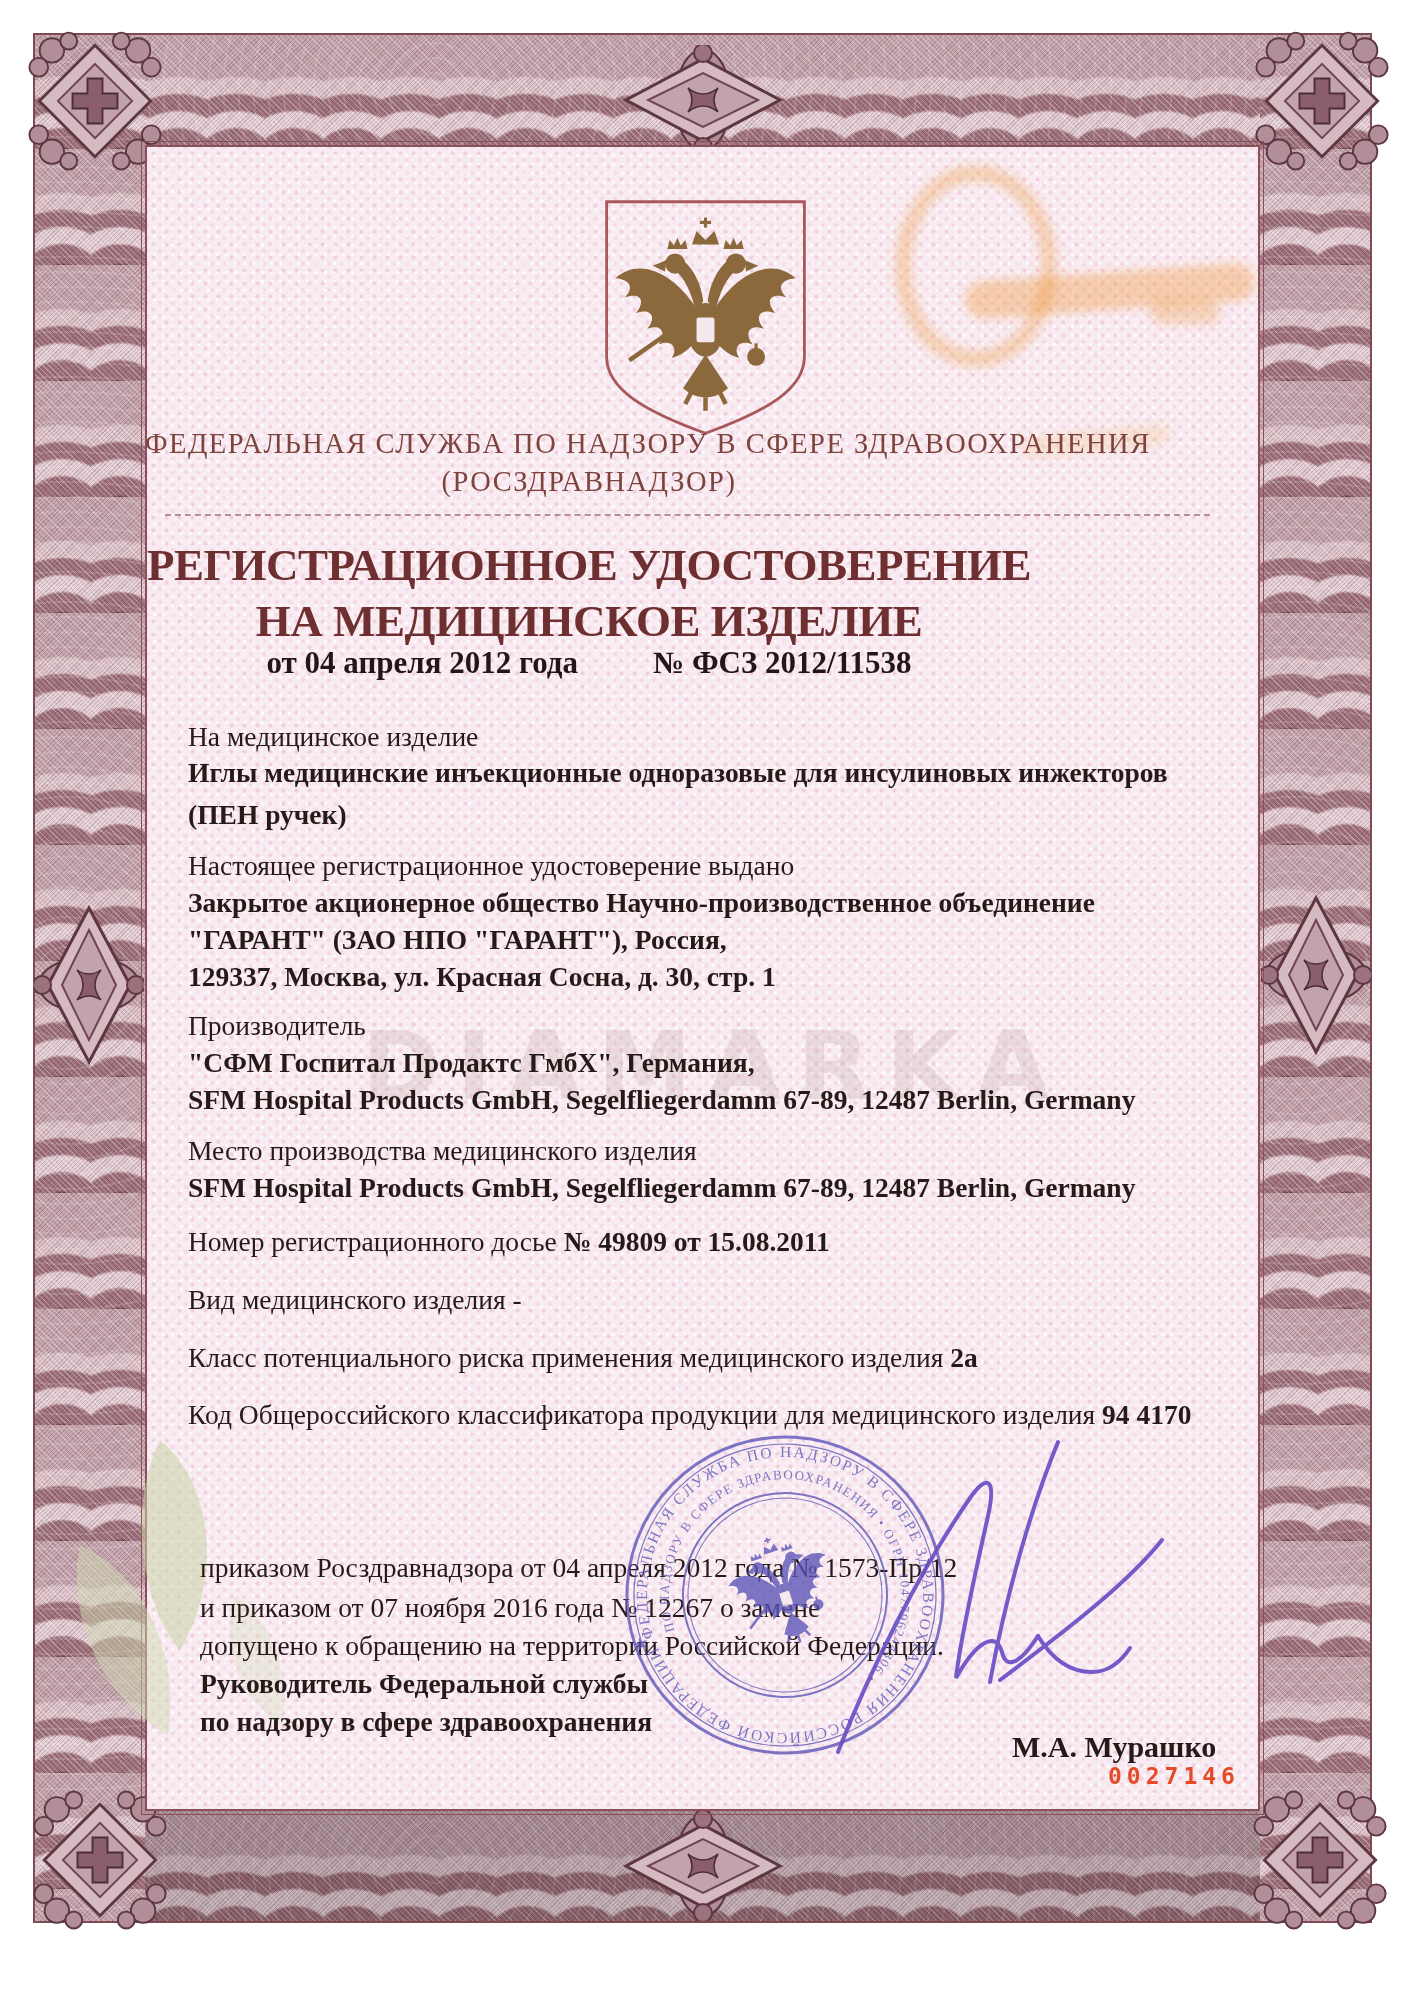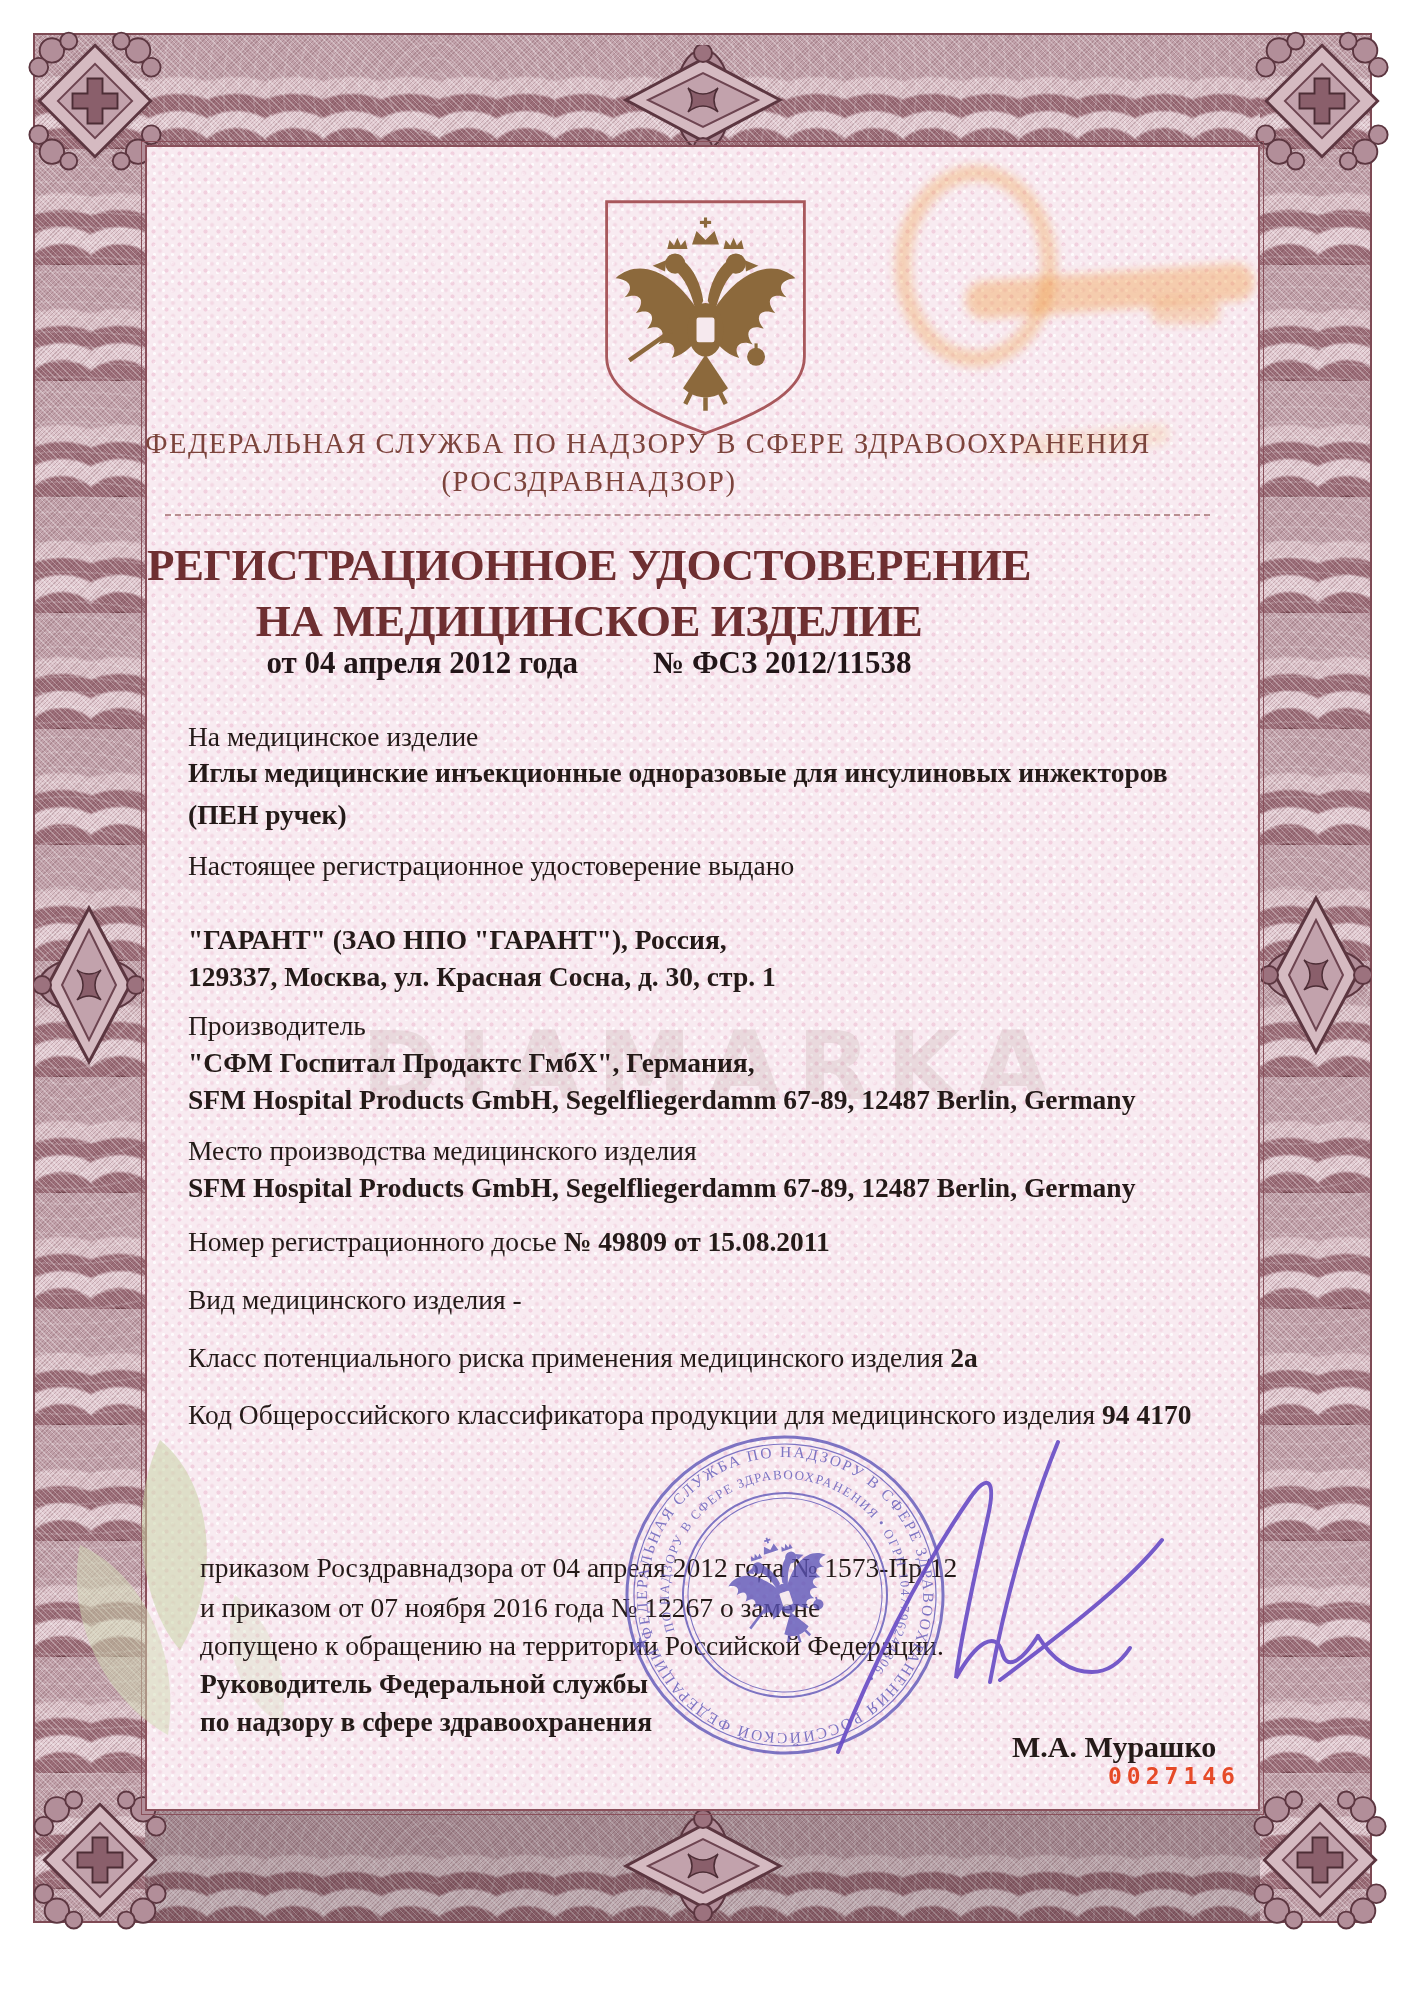--- a/index.html
+++ b/index.html
@@ -172,20 +172,21 @@
   <div class="ln center title" style="top:588px">НА МЕДИЦИНСКОЕ ИЗДЕЛИЕ</div>
   <div class="ln center dateline">
     <span>от  04 апреля 2012 года</span><span class="gap"></span><span>№  ФСЗ 2012/11538</span>
   </div>
 
   <div class="ln l" style="top:721px">На медицинское изделие</div>
   <div class="ln l b" style="top:757px">Иглы медицинские инъекционные одноразовые для инсулиновых инжекторов</div>
   <div class="ln l b" style="top:799px">(ПЕН ручек)</div>
 
   <div class="ln l" style="top:850px">Настоящее регистрационное удостоверение выдано</div>
+  <div class="ln l b" style="top:887px">Закрытое акционерное общество Научно-производственное объединение</div>
   <div class="ln l b" style="top:924px">"ГАРАНТ" (ЗАО НПО "ГАРАНТ"), Россия,</div>
   <div class="ln l b" style="top:961px">129337, Москва, ул. Красная Сосна, д. 30, стр. 1</div>
 
   <div class="ln l" style="top:1010px">Производитель</div>
   <div class="ln l b" style="top:1047px">"СФМ Госпитал Продактс ГмбХ", Германия,</div>
   <div class="ln l b" style="top:1084px">SFM Hospital Products GmbH, Segelfliegerdamm 67-89, 12487 Berlin, Germany</div>
 
   <div class="ln l" style="top:1135px">Место производства медицинского изделия</div>
   <div class="ln l b" style="top:1172px">SFM Hospital Products GmbH, Segelfliegerdamm 67-89, 12487 Berlin, Germany</div>
 

